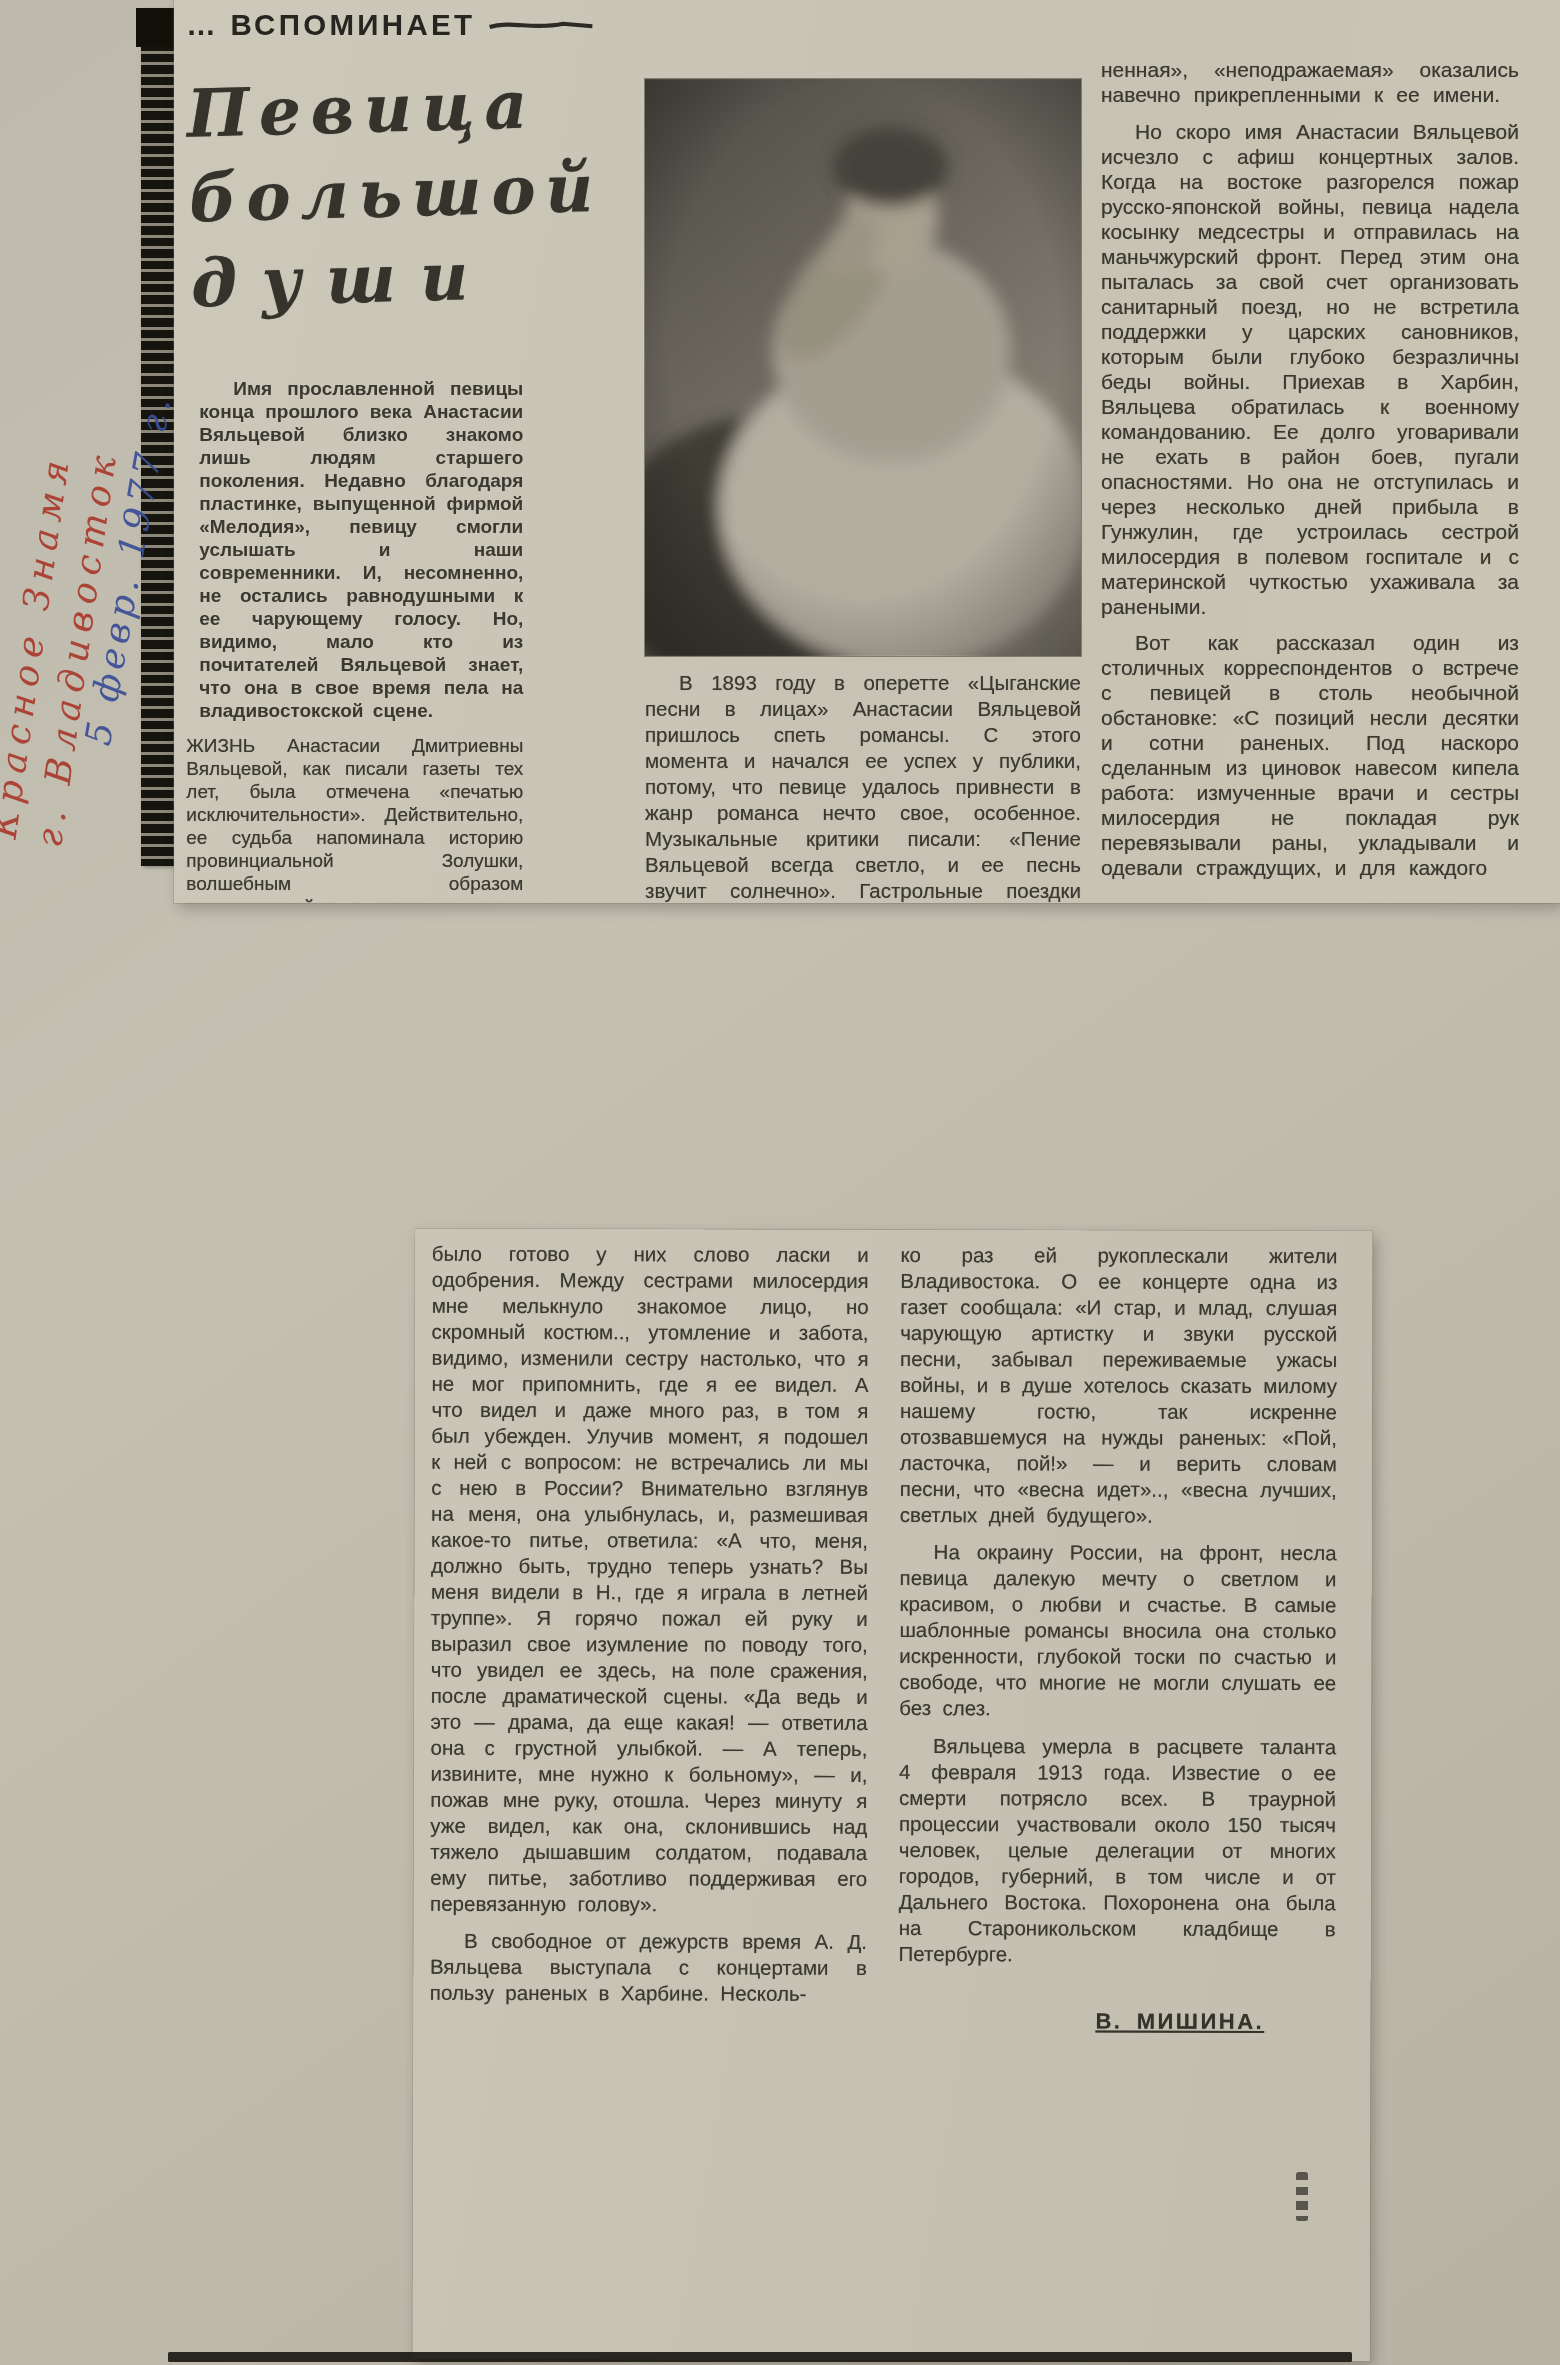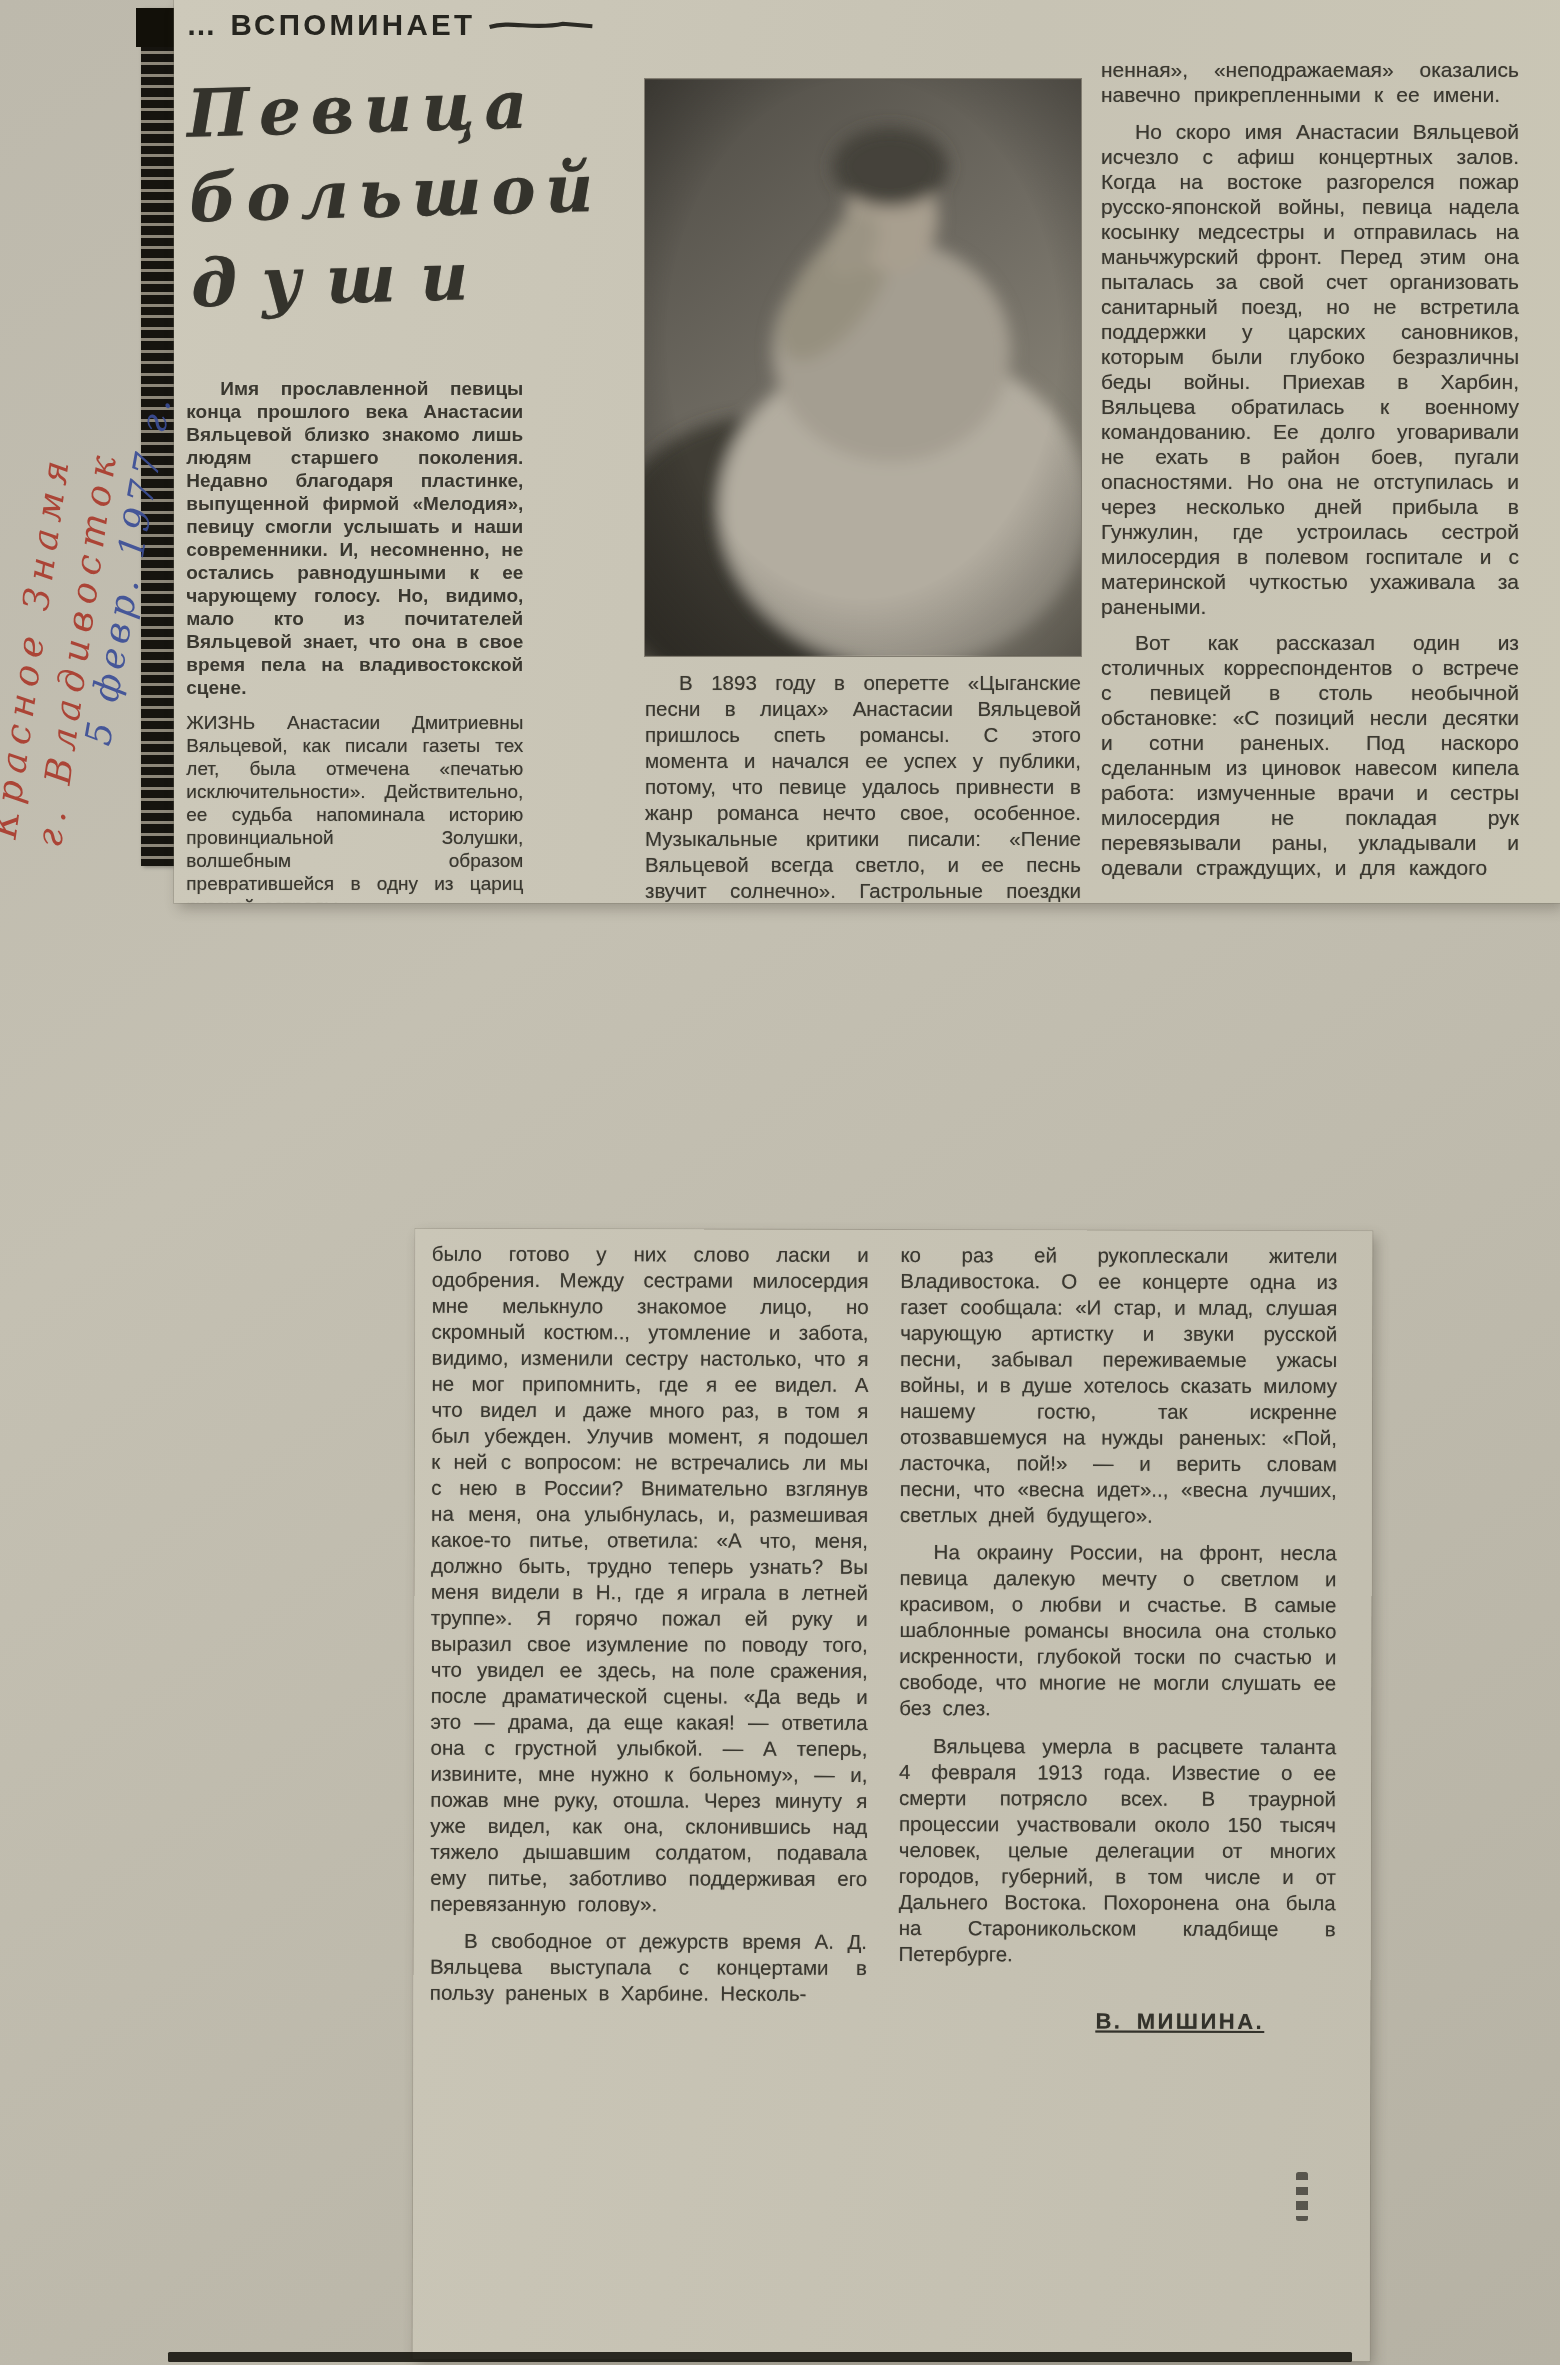--- a/index.html
+++ b/index.html
@@ -75,21 +75,21 @@
   }
   .photo svg { display:block; width:100%; height:100%; }
 
   
   .col { position:absolute; }
   .col p {
     margin:0 0 11.5px; text-align:justify; text-indent:34px;
     text-shadow:0 0 0.8px rgba(52,49,42,.55);
   }
   .col p.cont { text-indent:0; }
-  .col p.lead { font-weight:700; text-shadow:none; }
+  .col p.lead { font-weight:700; text-shadow:none;margin-left:13px; }
 
   .colA { left:12.3px;   top:377px; width:337px; font-size:19px; line-height:23px; word-spacing:4.1px; }
   .colB { left:471px;  top:670px; width:436px; font-size:20.5px; line-height:26px; word-spacing:6.6px; }
   .colC { left:927px; top:57px;  width:418px; font-size:21px; line-height:25px; word-spacing:7.4px; }
   .colD { left:16.4px;   top:11.5px;  width:437px; font-size:20.5px; line-height:26px; word-spacing:5.7px; }
   .colE { left:485px;  top:11.5px;  width:437px; font-size:20.5px; line-height:26px; word-spacing:5.7px; }
 
   .byline {
     margin:41px 0 0 197px; font-weight:700; font-size:22px; letter-spacing:2.5px; color:#33322b;
     text-shadow:0 0 0.8px rgba(52,49,42,.55);

